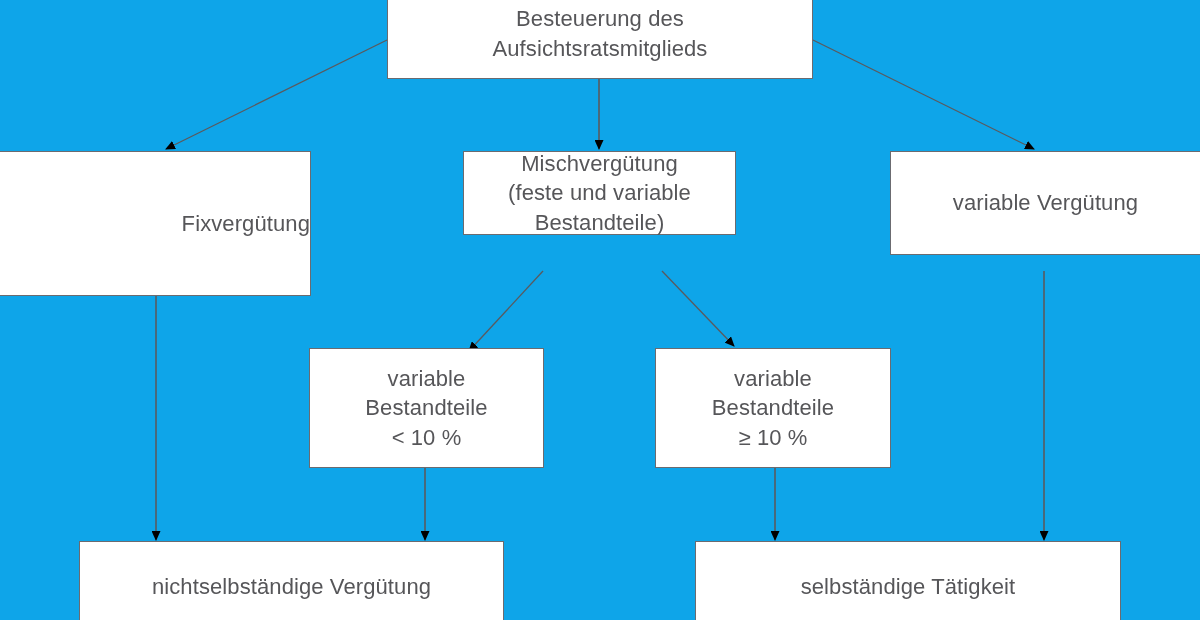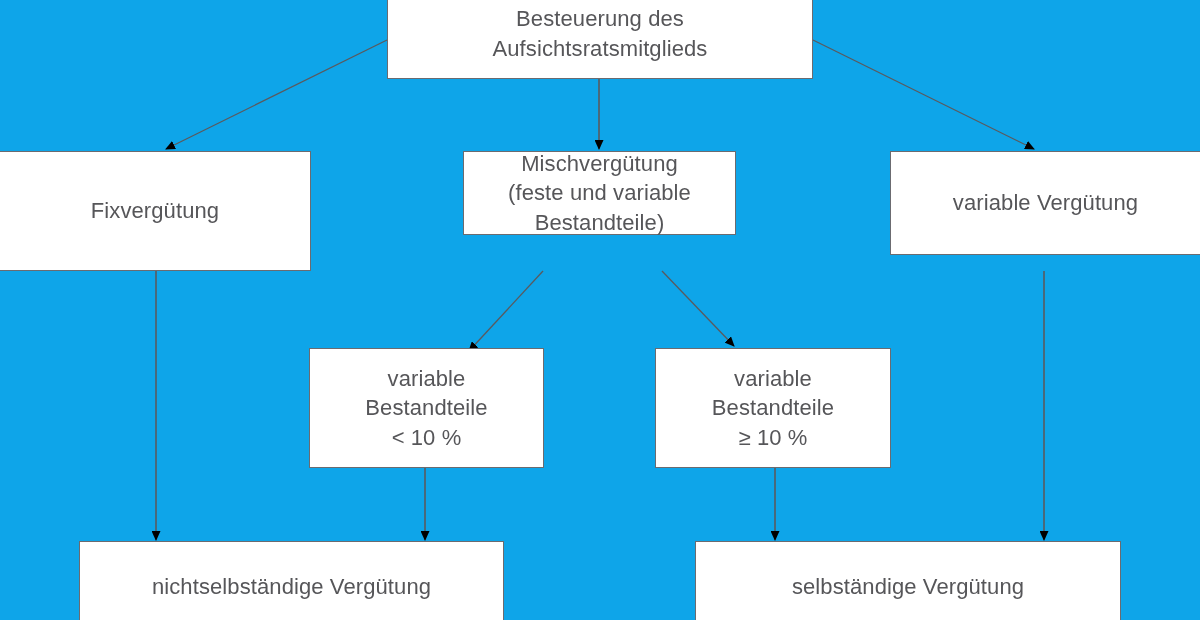--- a/index.html
+++ b/index.html
@@ -39,21 +39,21 @@
     text-align: center;
     color: #565659;
     font-size: 22px;
     line-height: 1.33;
     letter-spacing: 0.1px;
     white-space: pre-line;
     z-index: 2;
   }
   
   .node-root      { left: 387px; top: -12px;  width: 426px; height: 91px; }
-  .node-fix       { left: -1px;  top: 151px;  width: 312px; height: 120px; }
+  .node-fix       { left: -1px;  top: 151px;  width: 312px; height: 145px; justify-content: flex-end; }
   .node-misch     { left: 463px; top: 151px;  width: 273px; height: 84px; }
   .node-var       { left: 890px; top: 151px;  width: 311px; height: 104px; }
   .node-lt10      { left: 309px; top: 348px;  width: 235px; height: 120px; }
   .node-ge10      { left: 655px; top: 348px;  width: 236px; height: 120px; }
   .node-nonself   { left: 79px;  top: 541px;  width: 425px; height: 92px; }
   .node-self      { left: 695px; top: 541px;  width: 426px; height: 92px; }
 </style>
 </head>
 <body>
 
@@ -114,16 +114,16 @@
     <span>variable
 Bestandteile
 ≥ 10 %</span>
   </div>
 
   <div class="node node-nonself">
     <span>nichtselbständige Vergütung</span>
   </div>
 
   <div class="node node-self">
-    <span>selbständige Vergütung</span>
+    <span>selbständige Tätigkeit</span>
   </div>
 
 </div>
 
 </body></html>

